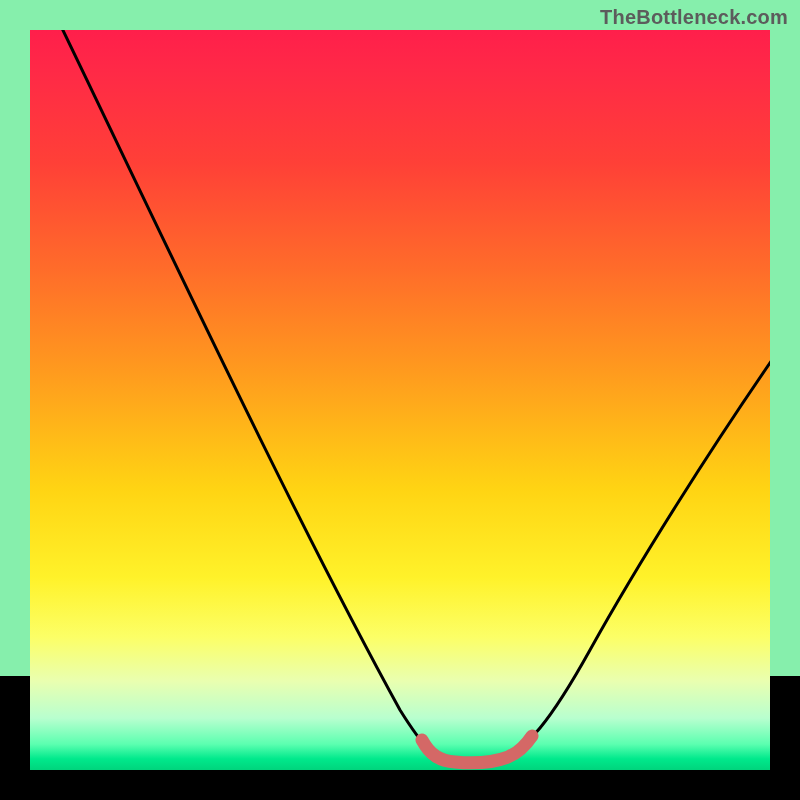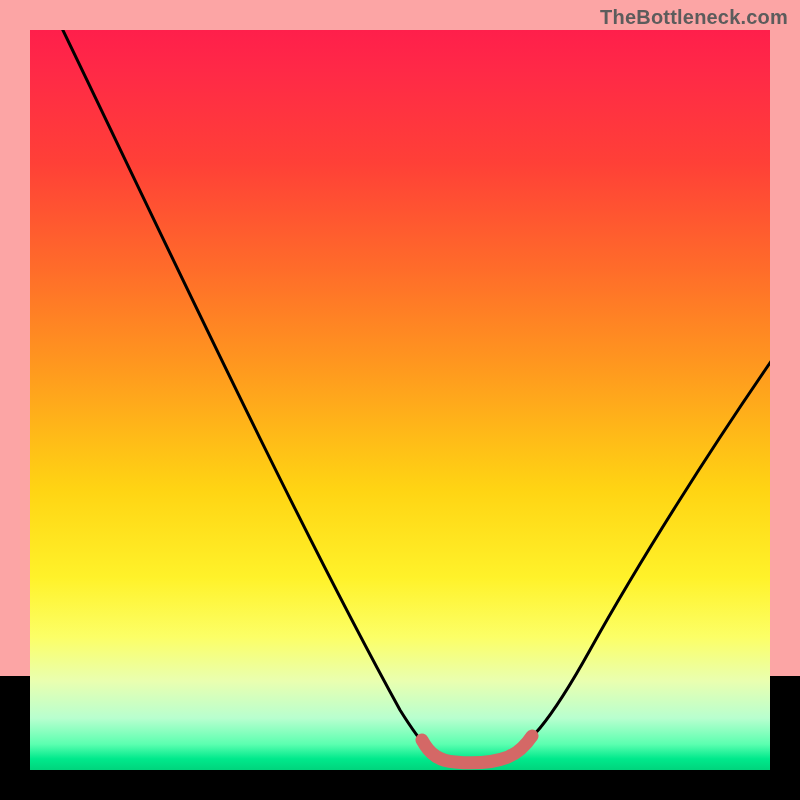--- a/index.html
+++ b/index.html
@@ -8,21 +8,21 @@
     width: 800px;
     height: 800px;
     background: #000;
     overflow: hidden;
     font-family: Arial, Helvetica, sans-serif;
   }
   .stage {
     position: relative;
     width: 800px;
     height: 676px;
-    background: #fca5a5;
+    background: #86efac;
   }
   .watermark {
     position: absolute;
     top: 6px;
     right: 12px;
     color: #5c5c5c;
     font-size: 20px;
     font-weight: 600;
     letter-spacing: 0.2px;
     z-index: 5;

